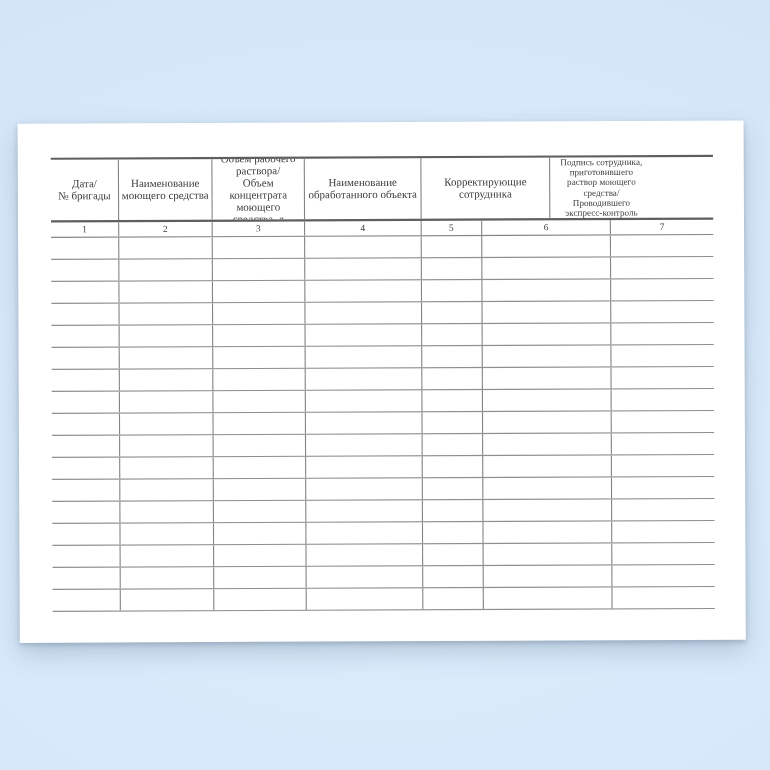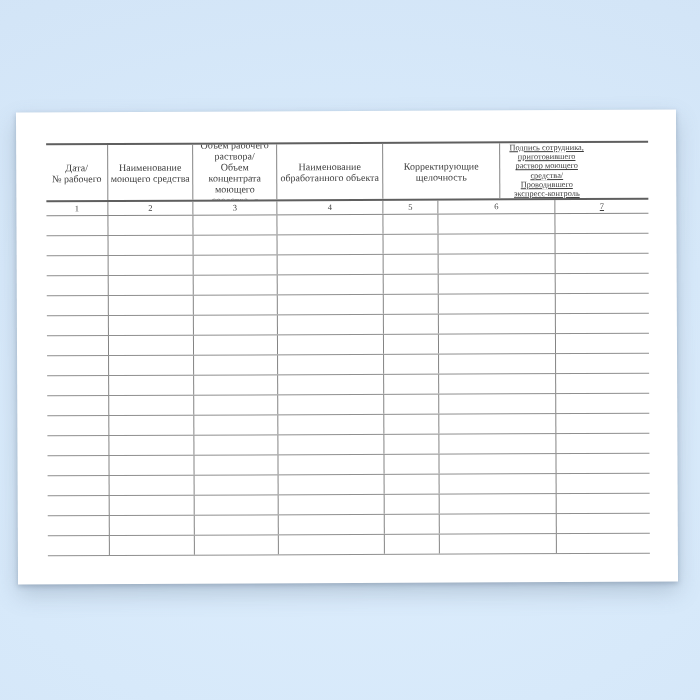--- a/index.html
+++ b/index.html
@@ -23,46 +23,46 @@
   .row{display:flex;box-sizing:border-box;width:602px;}
   .header-row{height:57px;border-bottom:2px solid #5f5f5f;}
   .num-row{height:14px;border-bottom:1px solid #868686;}
   .brow{height:20px;border-bottom:1px solid #8f8f8f;}
   .cell{
     box-sizing:border-box;height:100%;
     border-right:1px solid #848484;
     display:flex;align-items:center;justify-content:center;
     text-align:center;overflow:hidden;
   }
-  .cell:last-child{border-right:none;text-decoration:underline;}
+  .cell:last-child{border-right:none;}
   .hcell{
     font-size:10px;line-height:11px;white-space:pre-line;
     padding:0 2px;
   }
   .hcell.small{font-size:8.3px;line-height:9.2px;}
   .ncell{font-size:8.5px;line-height:13px;}
 </style>
 </head>
 <body>
 
 <div class="paper">
   <div class="tbl">
     <div class="row header-row" id="headerRow">
         <div class="cell hcell" style="width: 62px;">Дата/
-№ рабочего</div>
+№ бригады</div>
         <div class="cell hcell" style="width: 85px;">Наименование
 моющего средства</div>
         <div class="cell hcell" style="width: 84px;">Объем рабочего
 раствора/
 Объем концентрата
 моющего средства, л</div>
         <div class="cell hcell" style="width: 106px;">Наименование
 обработанного объекта</div>
         <div class="cell hcell" style="width: 117px;">Корректирующие
-щелочность</div>
+сотрудника</div>
         <div class="cell hcell small" style="width: 93px;">Подпись сотрудника,
 приготовившего
 раствор моющего
 средства/
 Проводившего
 экспресс-контроль</div>
       </div>
     <div class="row num-row" id="numRow">
         <div class="cell ncell" style="width: 62px;">1</div>
         <div class="cell ncell" style="width: 85px;">2</div>

